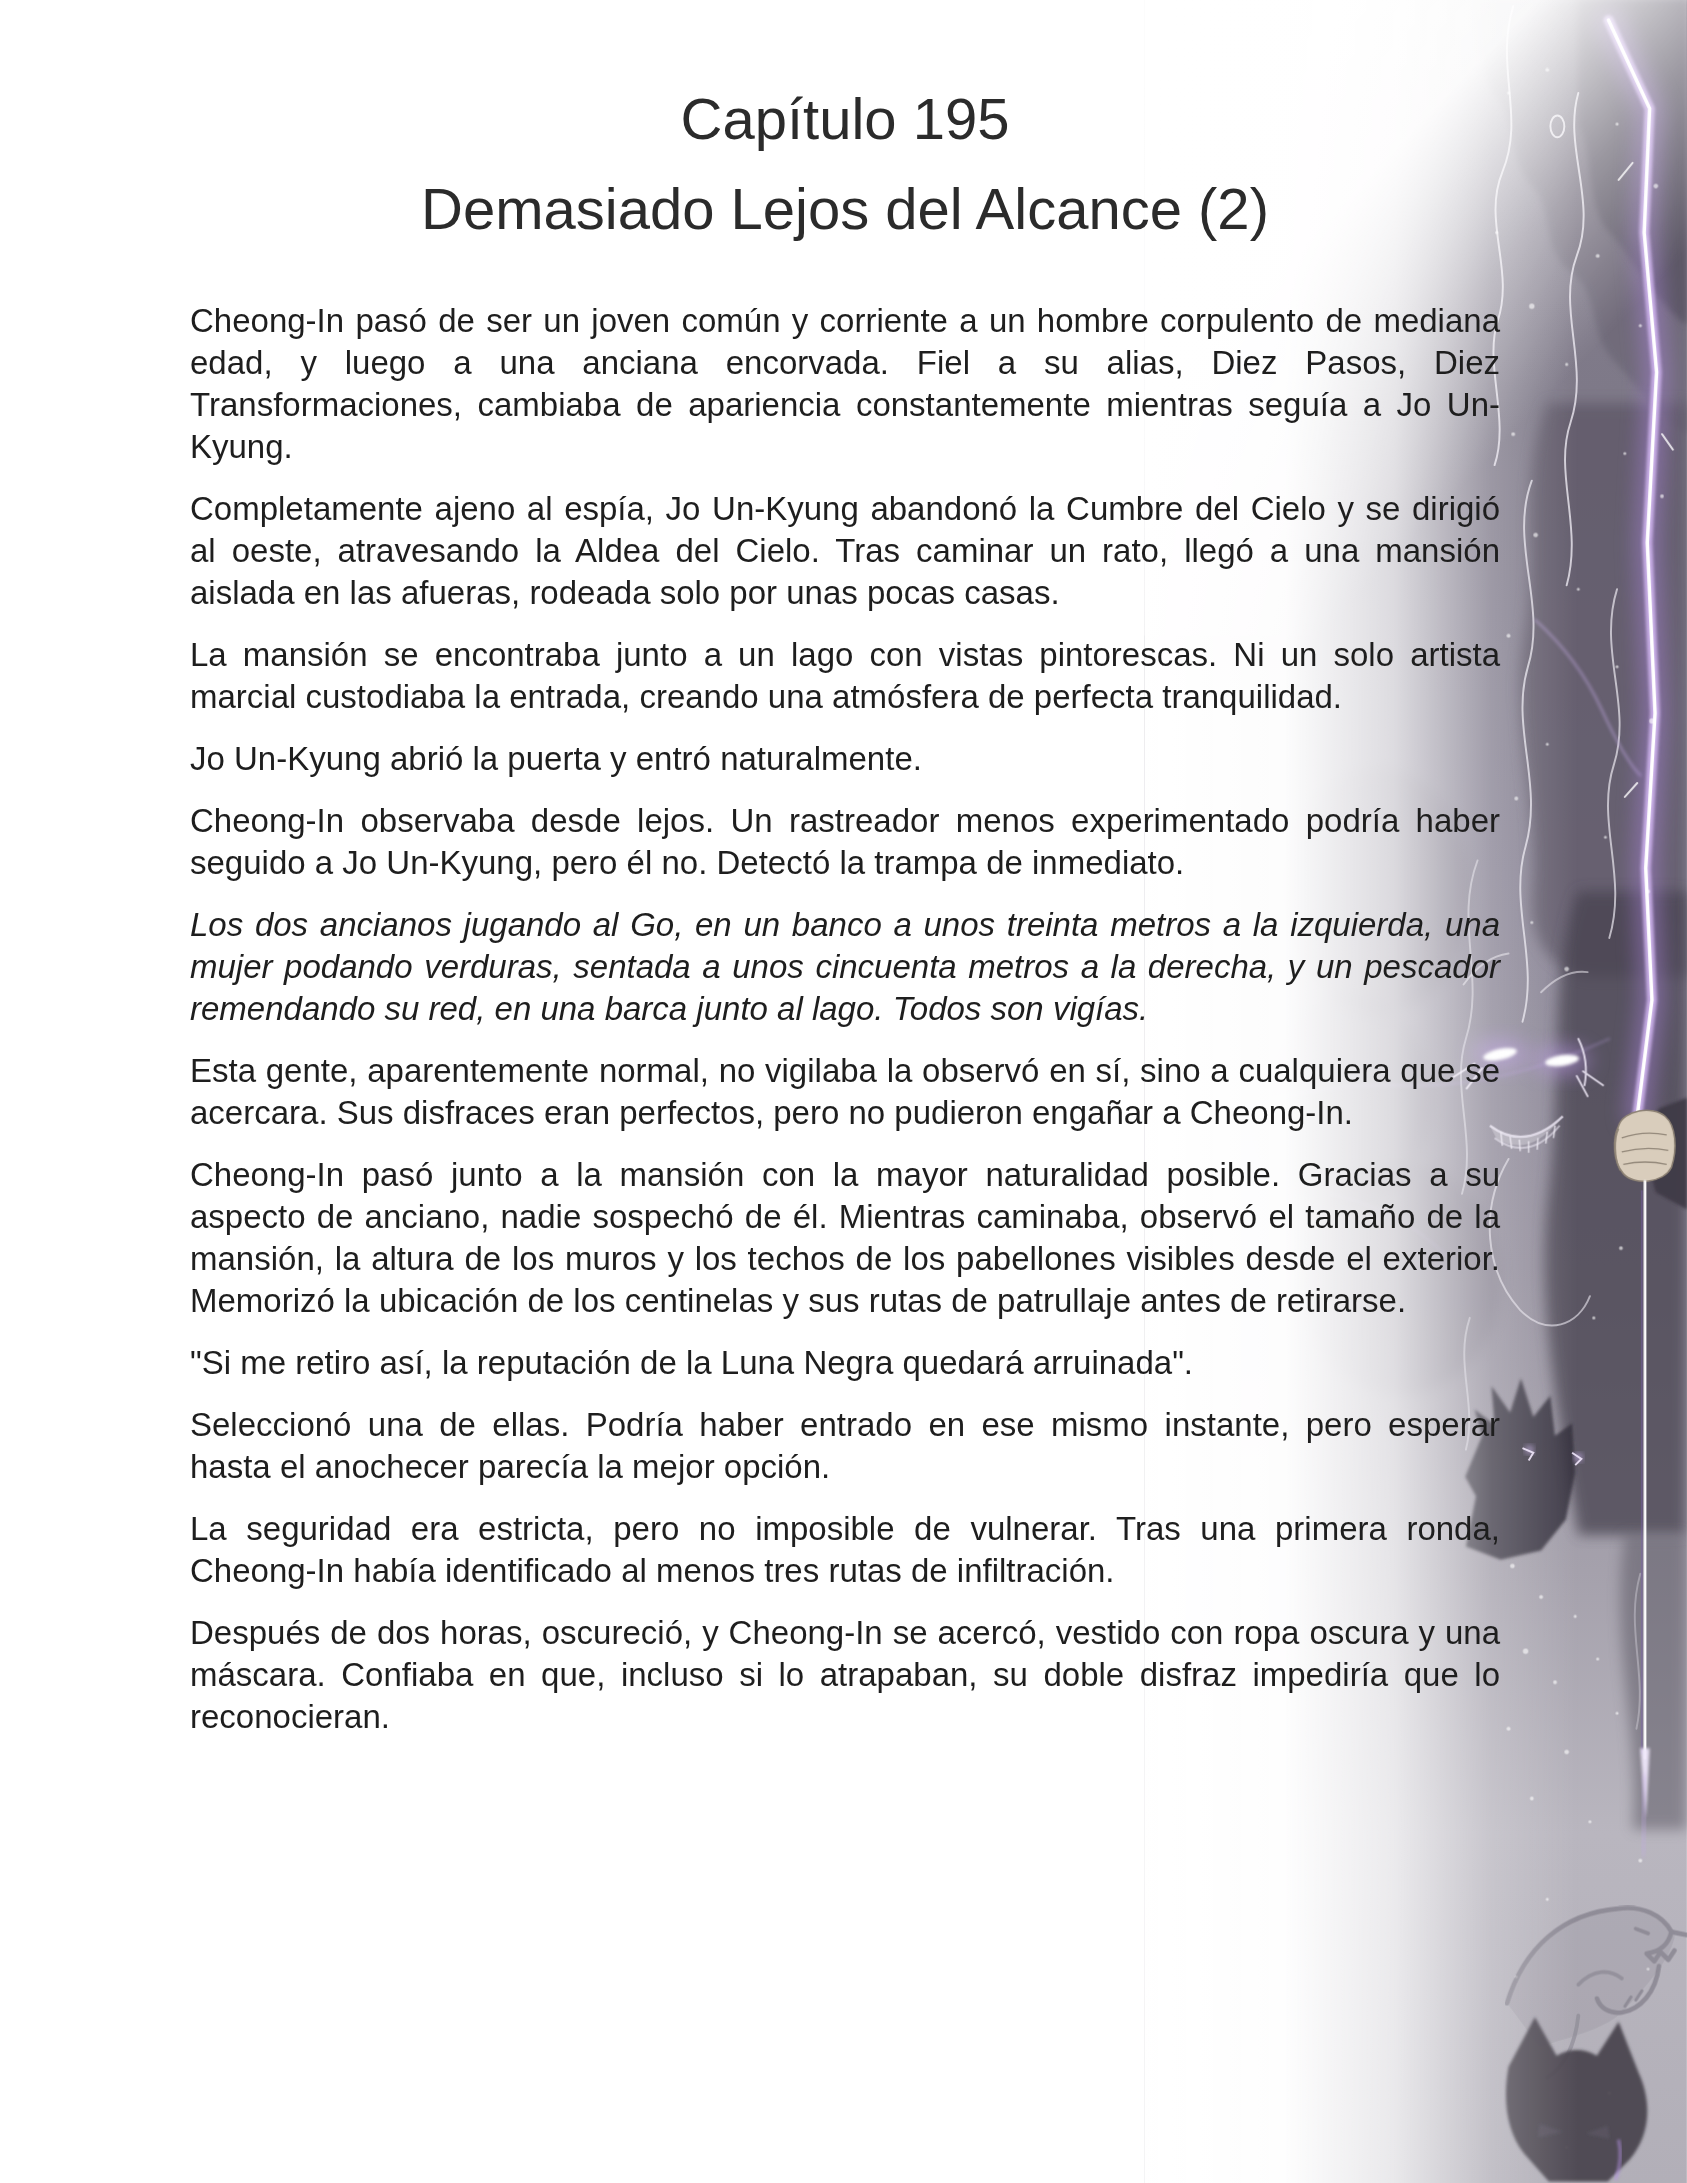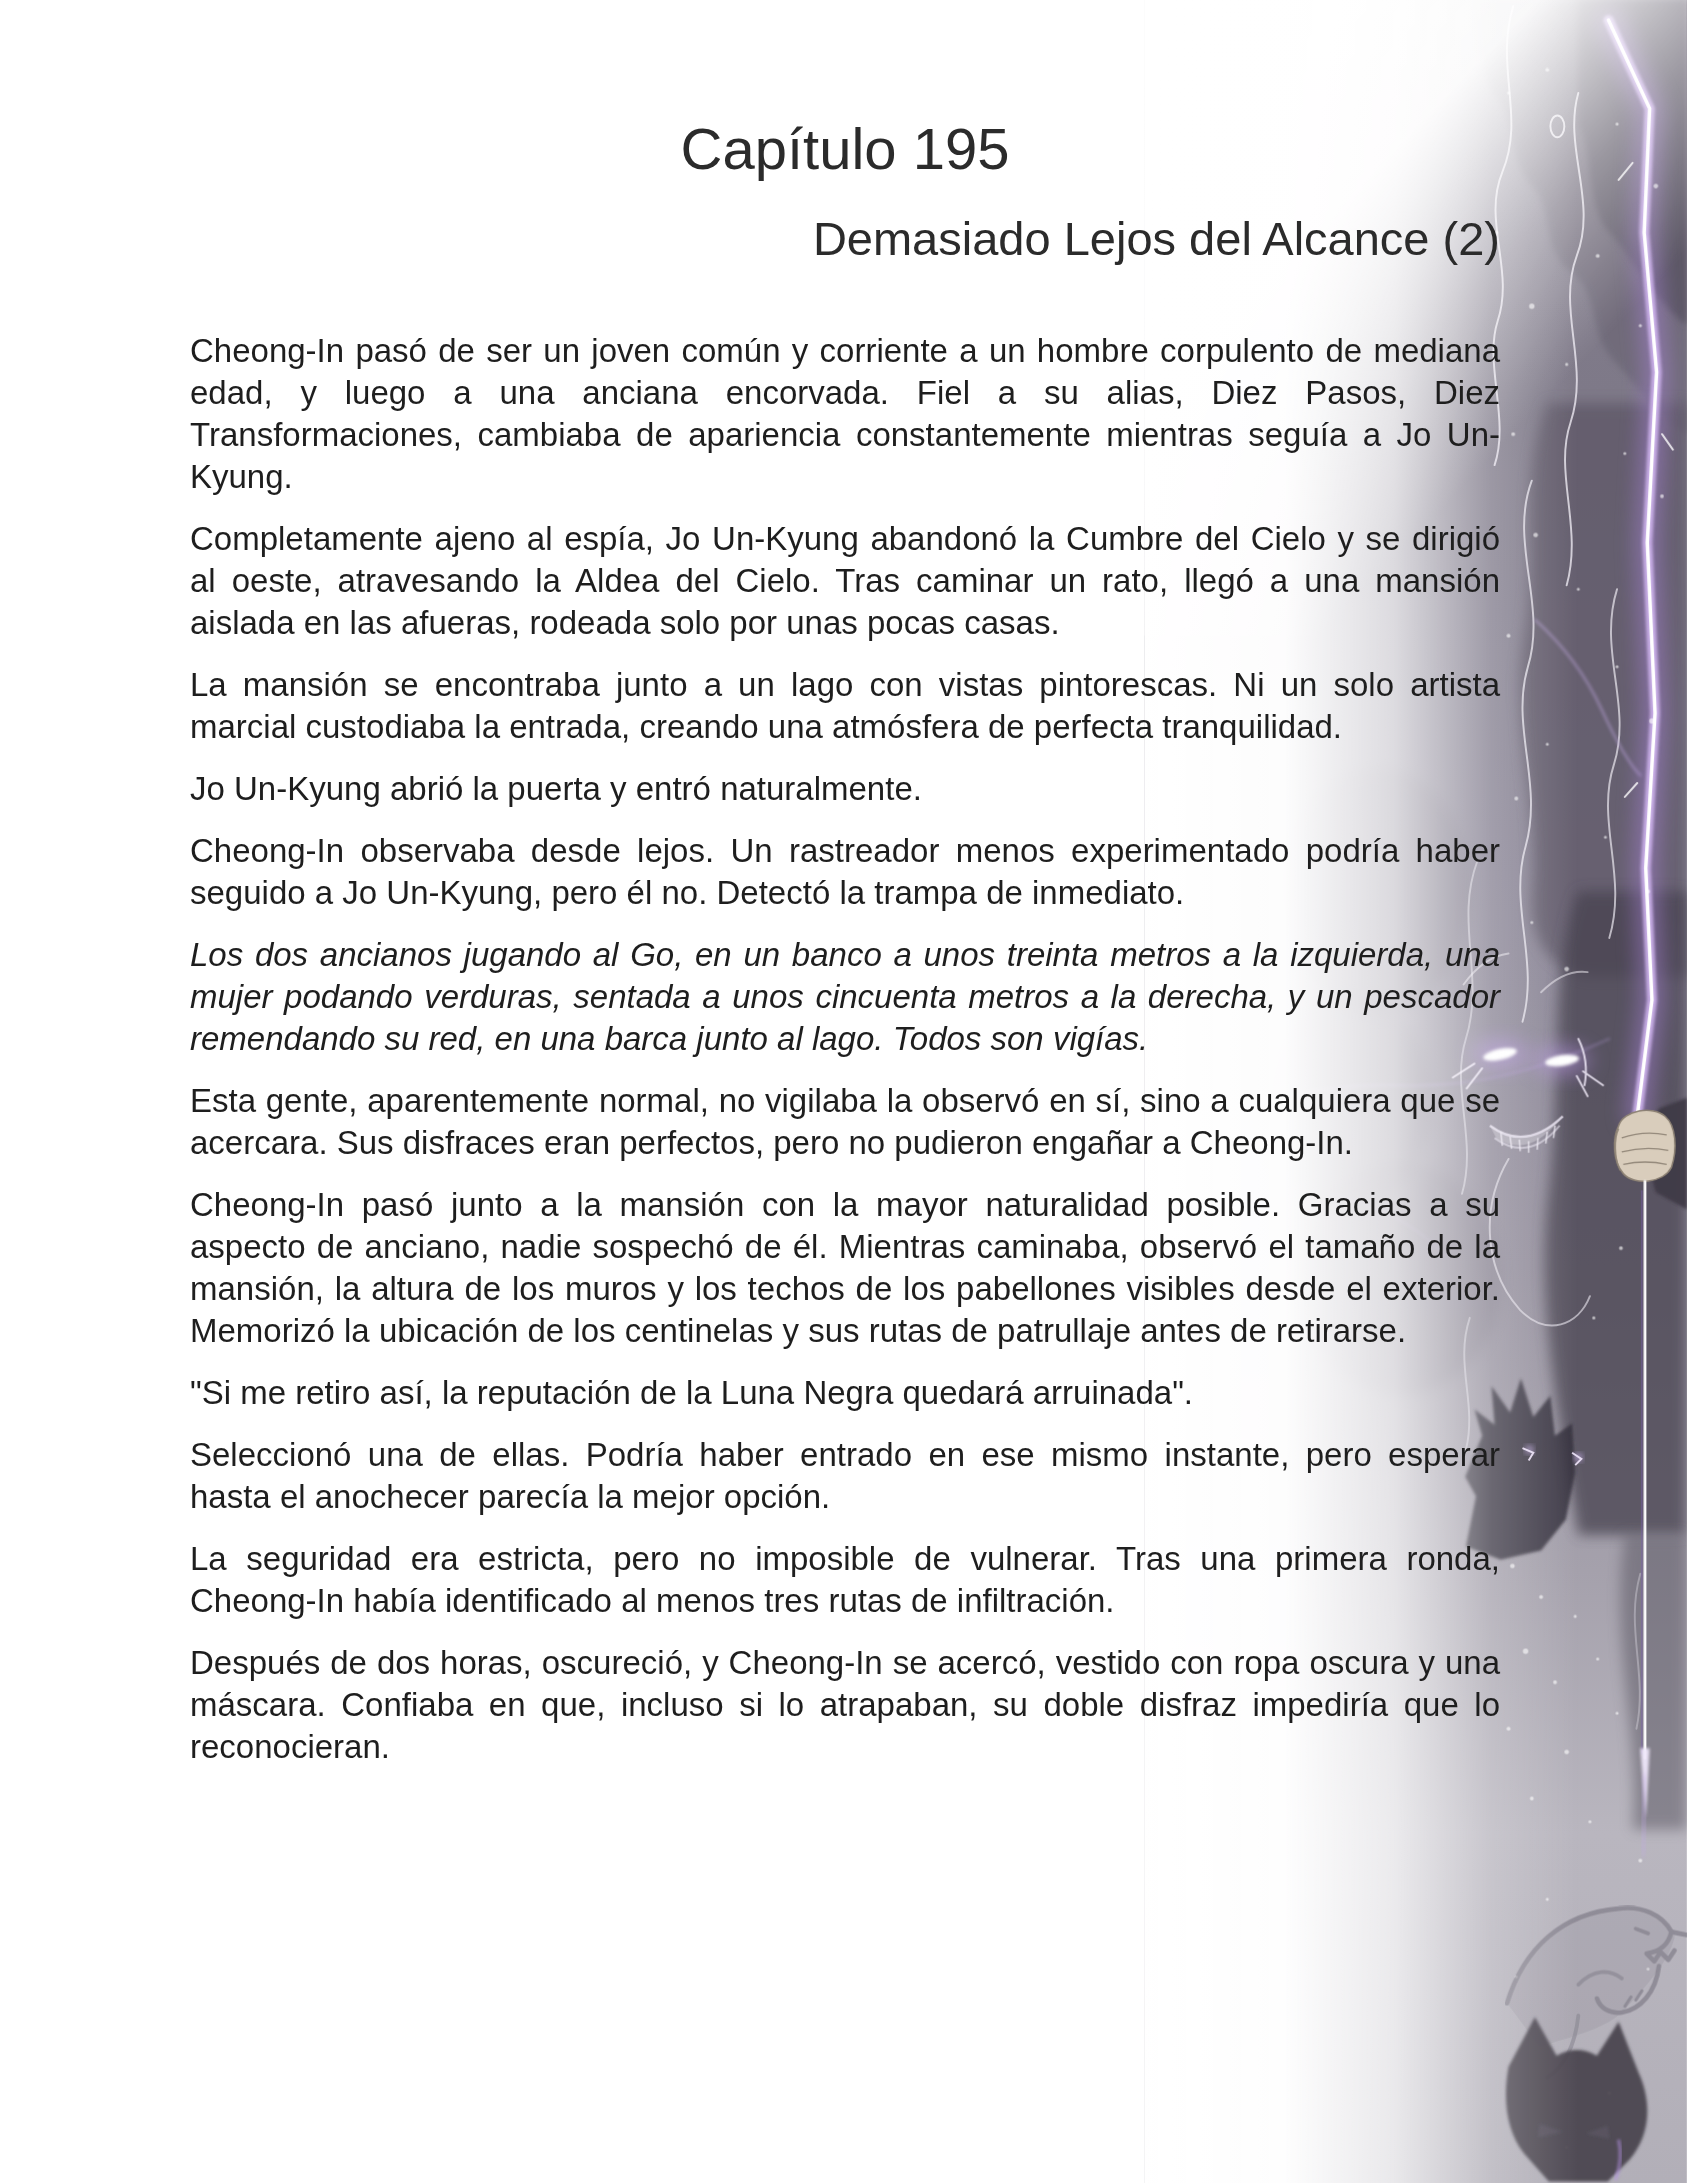--- a/index.html
+++ b/index.html
@@ -8,22 +8,22 @@
     font-family:"Liberation Sans","DejaVu Sans",sans-serif;
     color:#1e1e1e;
   }
   .art-panel{
     position:absolute;top:0;right:0;width:543px;height:2183px;z-index:0;
   }
   .text-col{
     position:absolute;top:0;left:190px;width:1310px;z-index:1;
   }
   .chapter-head{text-align:center;color:#2b2b2b;}
-  .title-line1{margin:0;padding-top:114px;font-size:58px;font-weight:400;line-height:70px;}
-  .title-line2{margin:20px 0 0 0;font-size:47px;font-weight:400;line-height:70px;text-align:right;}
+  .title-line1{margin:0;padding-top:84px;font-size:58px;font-weight:400;line-height:70px;}
+  .title-line2{margin:20px 0 0 0;font-size:58px;font-weight:400;line-height:70px;}
   .body-text{margin-top:56px;}
   .body-text p{
     margin:0 0 20px 0;
     font-size:33px;line-height:42px;
     text-align:justify;
   }
   .body-text p.italic{font-style:italic;}
 </style>
 </head>
 <body>

